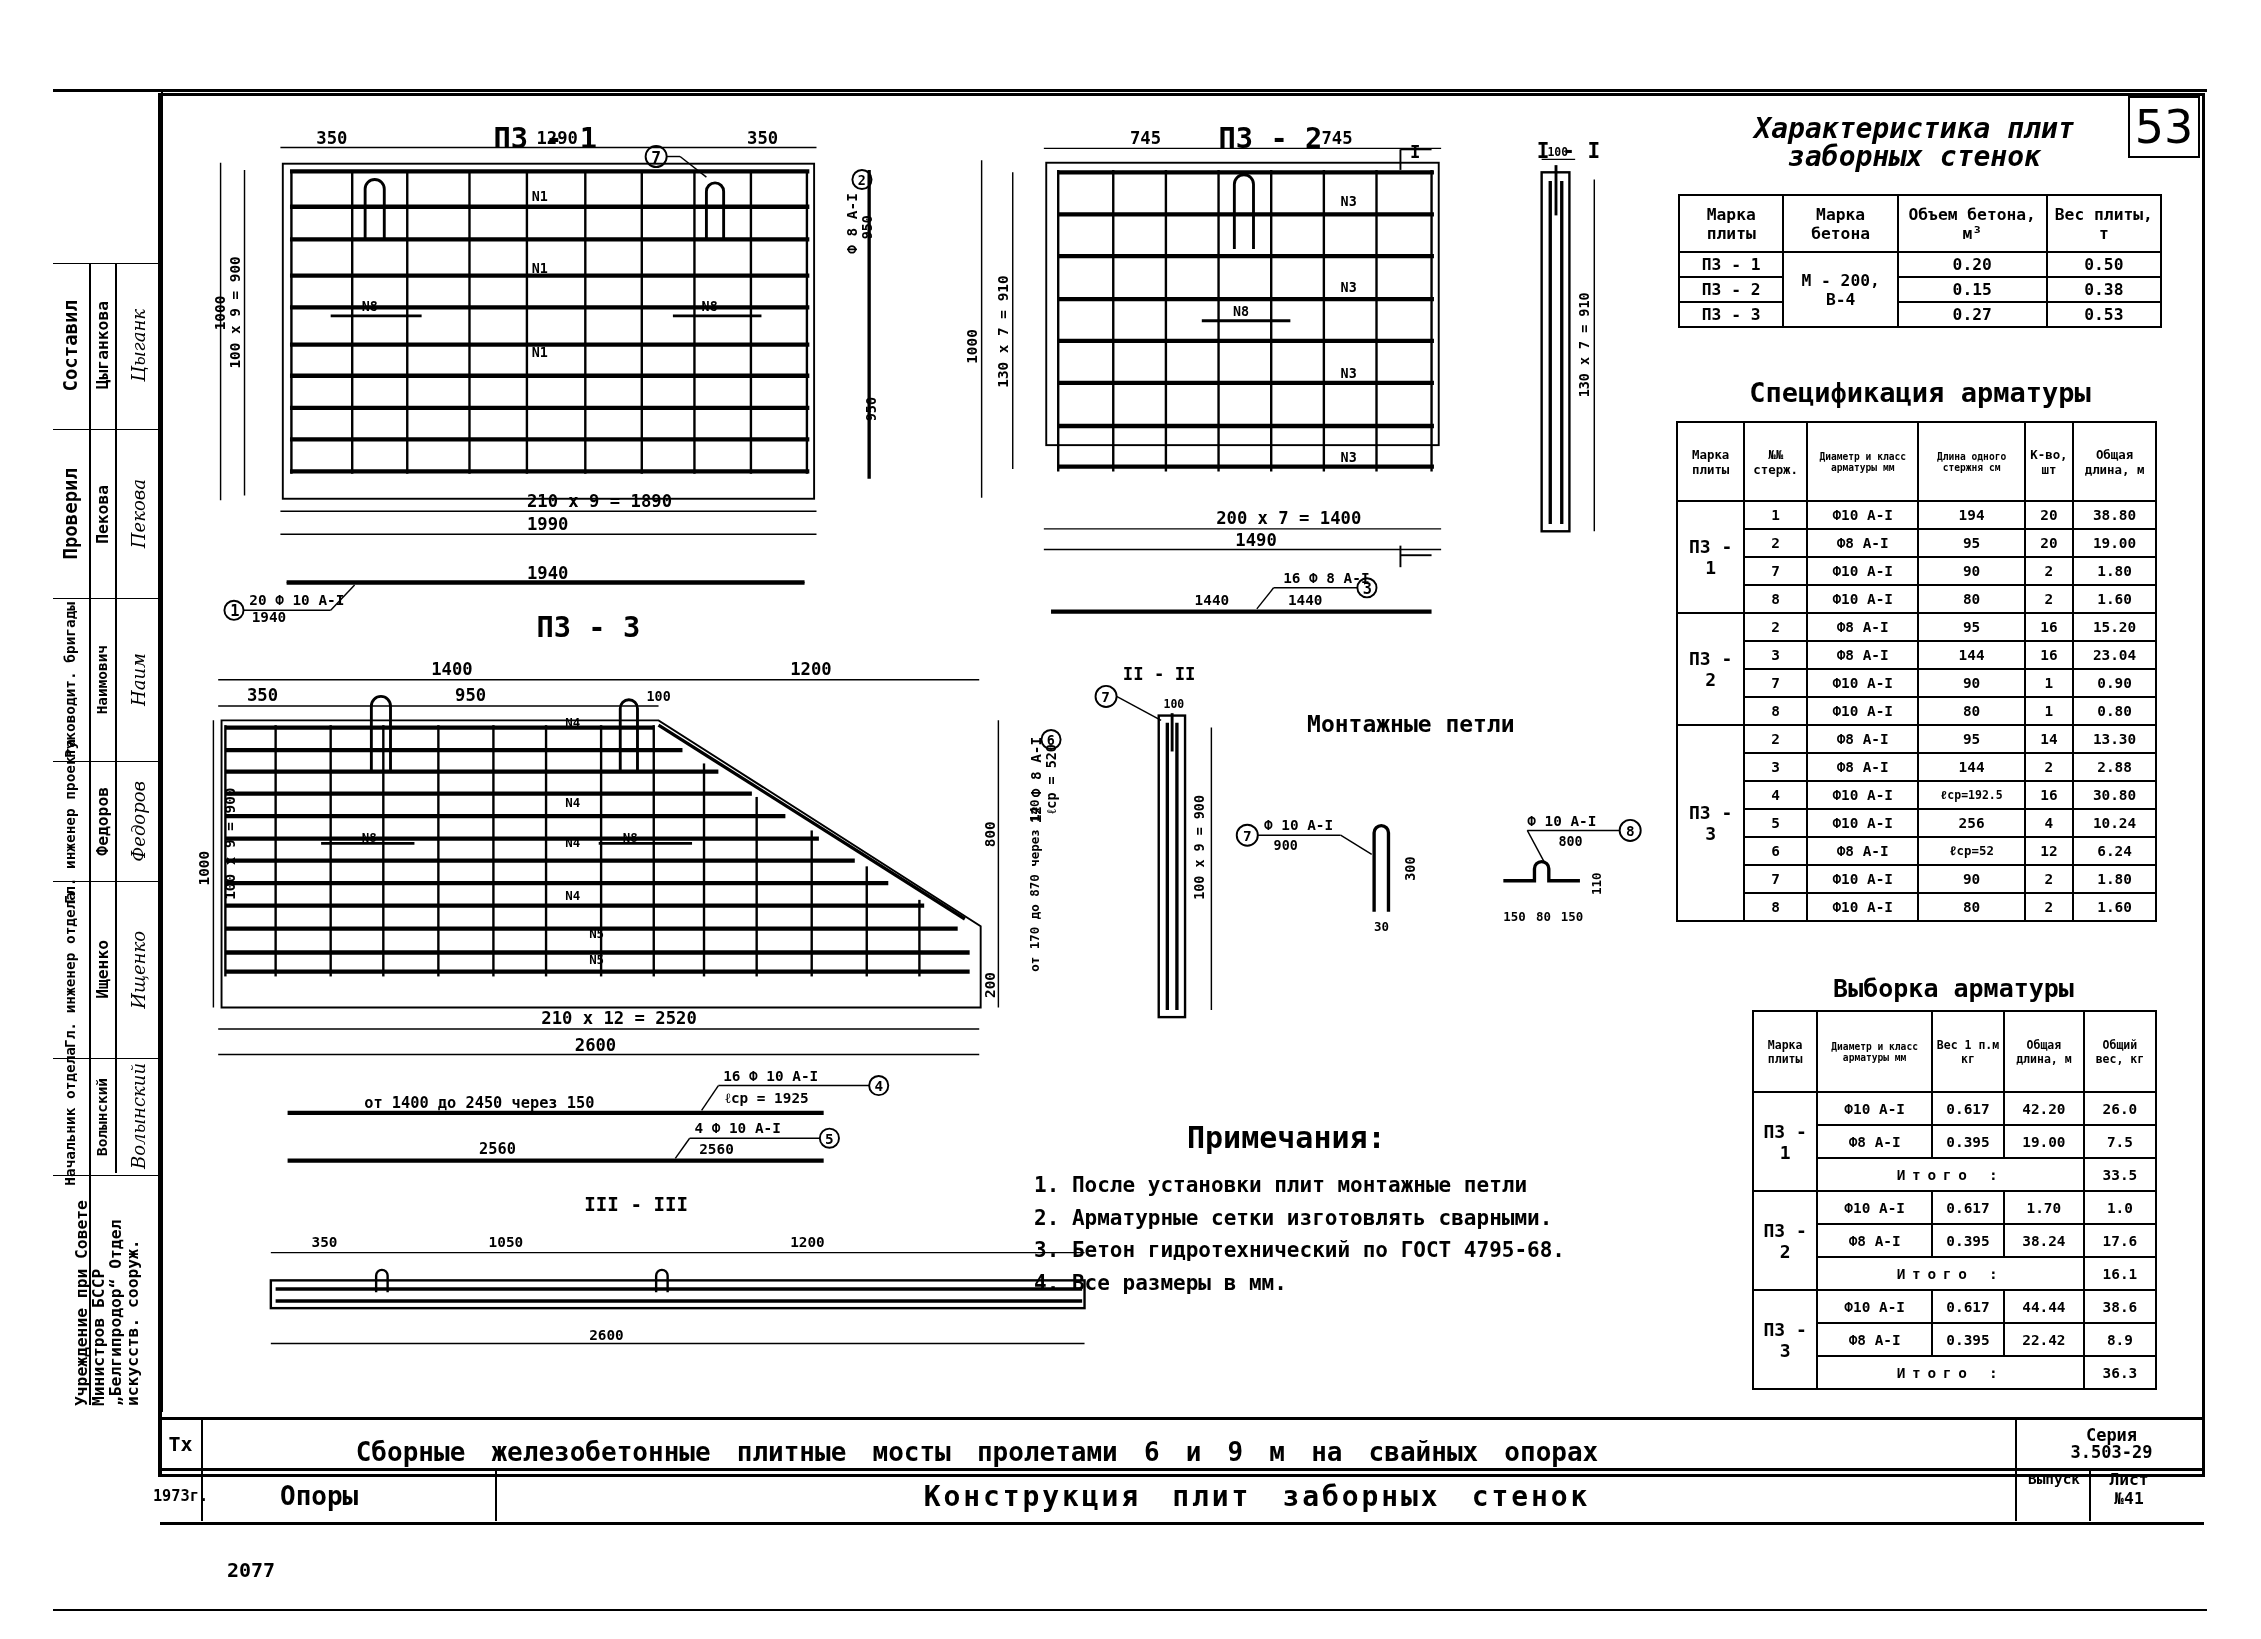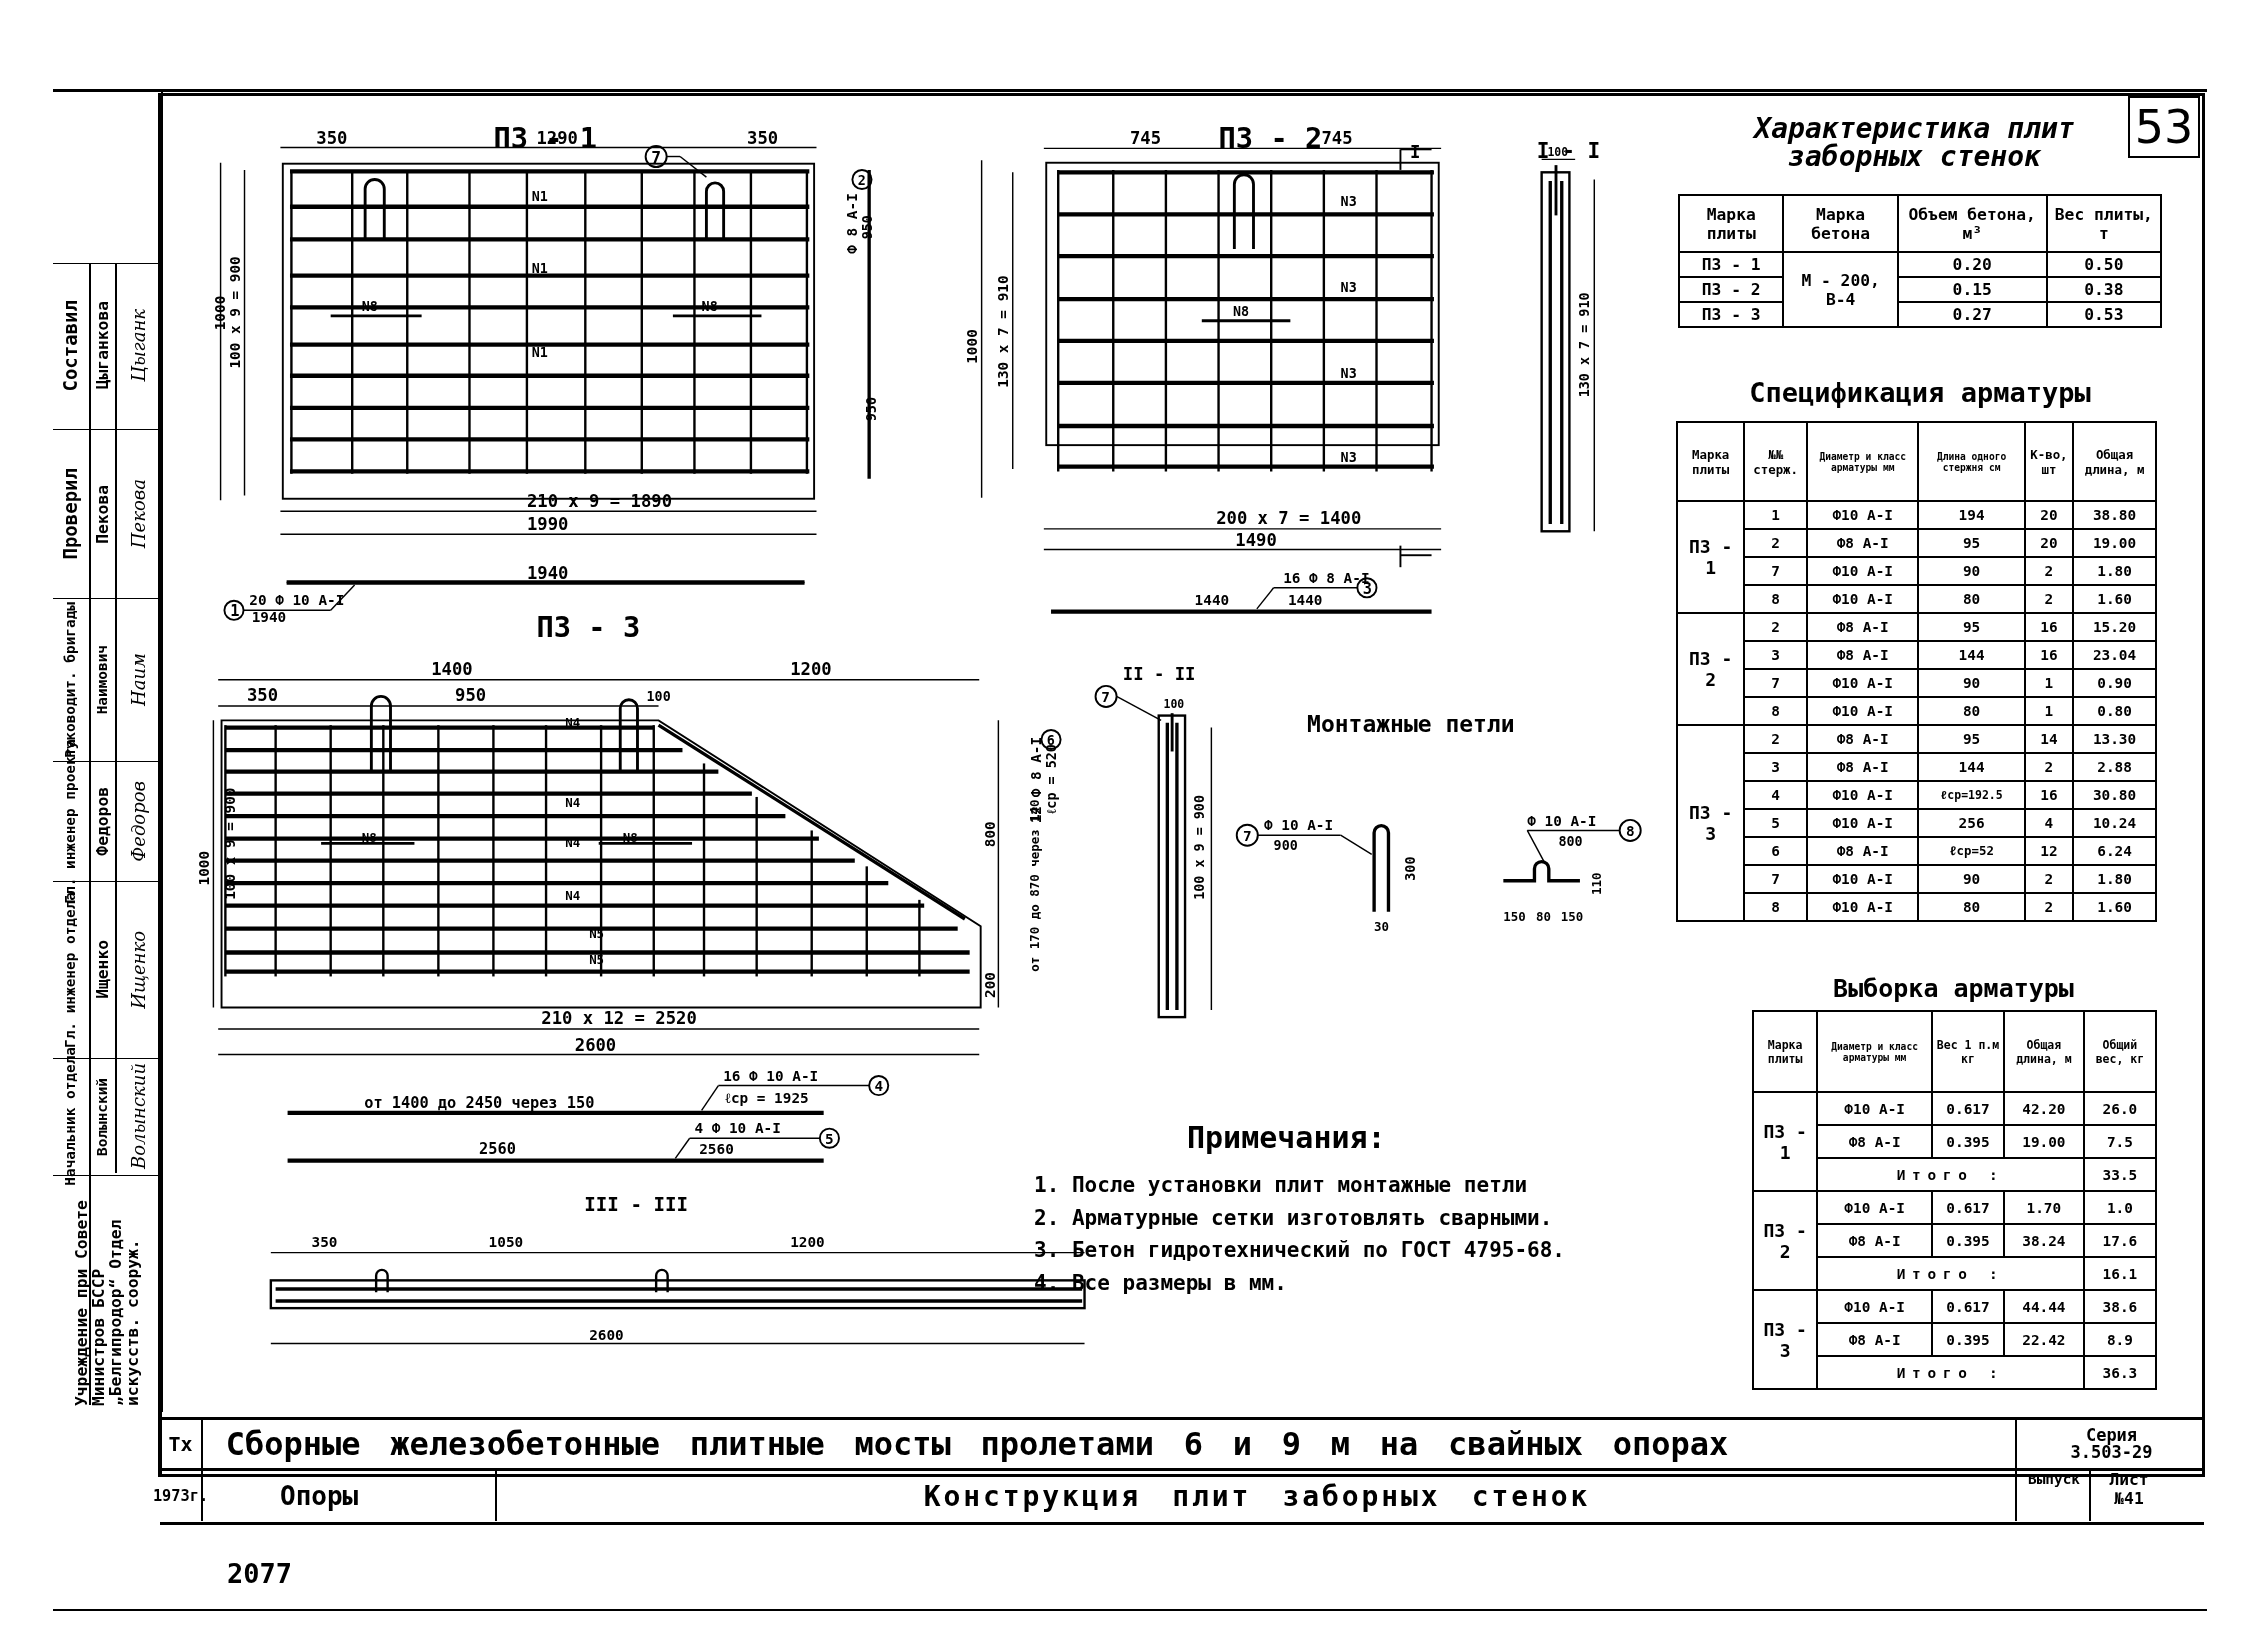--- a/index.html
+++ b/index.html
@@ -640,28 +640,28 @@
 
 <div class="abs" style="left:160px;top:1417px;width:2044px;height:108px;border-top:3.8px solid #000;border-bottom:3.8px solid #000;box-sizing:border-box;">
   <div class="line" style="left:0;top:48px;width:2044px;height:2.9px;"></div>
   <div class="line" style="left:41px;top:0;width:1.9px;height:101px;"></div>
   <div class="line" style="left:335px;top:48px;width:1.9px;height:53px;"></div>
   <div class="line" style="left:1855px;top:0;width:2.4px;height:101px;"></div>
   <div class="line" style="left:1929px;top:48px;width:1.9px;height:53px;"></div>
 
   <div class="abs" style="left:0;top:0;width:41px;height:48px;display:flex;align-items:center;justify-content:center;font-size:20px;font-weight:bold;">Тх</div>
   <div class="abs" style="left:0;top:51px;width:41px;height:50px;display:flex;align-items:center;justify-content:center;font-size:15.3px;font-weight:bold;">1973г.</div>
-  <div class="abs" style="left:43px;top:0;width:1548px;height:48px;display:flex;align-items:center;justify-content:center;font-size:32px;font-weight:bold;word-spacing:10.5px;">Сборные железобетонные плитные мосты пролетами 6 и 9 м на свайных опорах</div>
+  <div class="abs" style="left:43px;top:8px;width:1548px;height:48px;display:flex;align-items:center;justify-content:center;font-size:26px;font-weight:bold;word-spacing:10.5px;">Сборные железобетонные плитные мосты пролетами 6 и 9 м на свайных опорах</div>
   <div class="abs" style="left:43px;top:51px;width:292px;height:50px;display:flex;align-items:center;padding-left:77px;box-sizing:border-box;font-size:26px;font-weight:bold;">Опоры</div>
   <div class="abs" style="left:338px;top:51px;width:1518px;height:50px;display:flex;align-items:center;justify-content:center;font-size:28px;font-weight:bold;letter-spacing:2.9px;word-spacing:11.5px;">Конструкция плит заборных стенок</div>
   <div class="abs" style="left:1858px;top:0;width:187px;height:48px;display:flex;flex-direction:column;align-items:center;justify-content:center;font-size:17px;font-weight:bold;line-height:1.0;">
     <span>Серия</span>
     <span>3.503-29</span>
   </div>
   <div class="abs" style="left:1858px;top:51px;width:72px;height:50px;text-align:center;font-size:14.4px;font-weight:bold;">Выпуск</div>
   <div class="abs" style="left:1932px;top:51px;width:74px;height:50px;display:flex;flex-direction:column;align-items:center;font-size:16.3px;font-weight:bold;line-height:1.15;">
     <span>Лист</span>
     <span>№41</span>
   </div>
 </div>
 
-<div class="abs" style="left:227px;top:1558px;font-size:27px;font-weight:bold;text-align:center;">2077</div>
+<div class="abs" style="left:227px;top:1558px;font-size:20px;font-weight:bold;text-align:center;">2077</div>
 
 
 </body></html>

